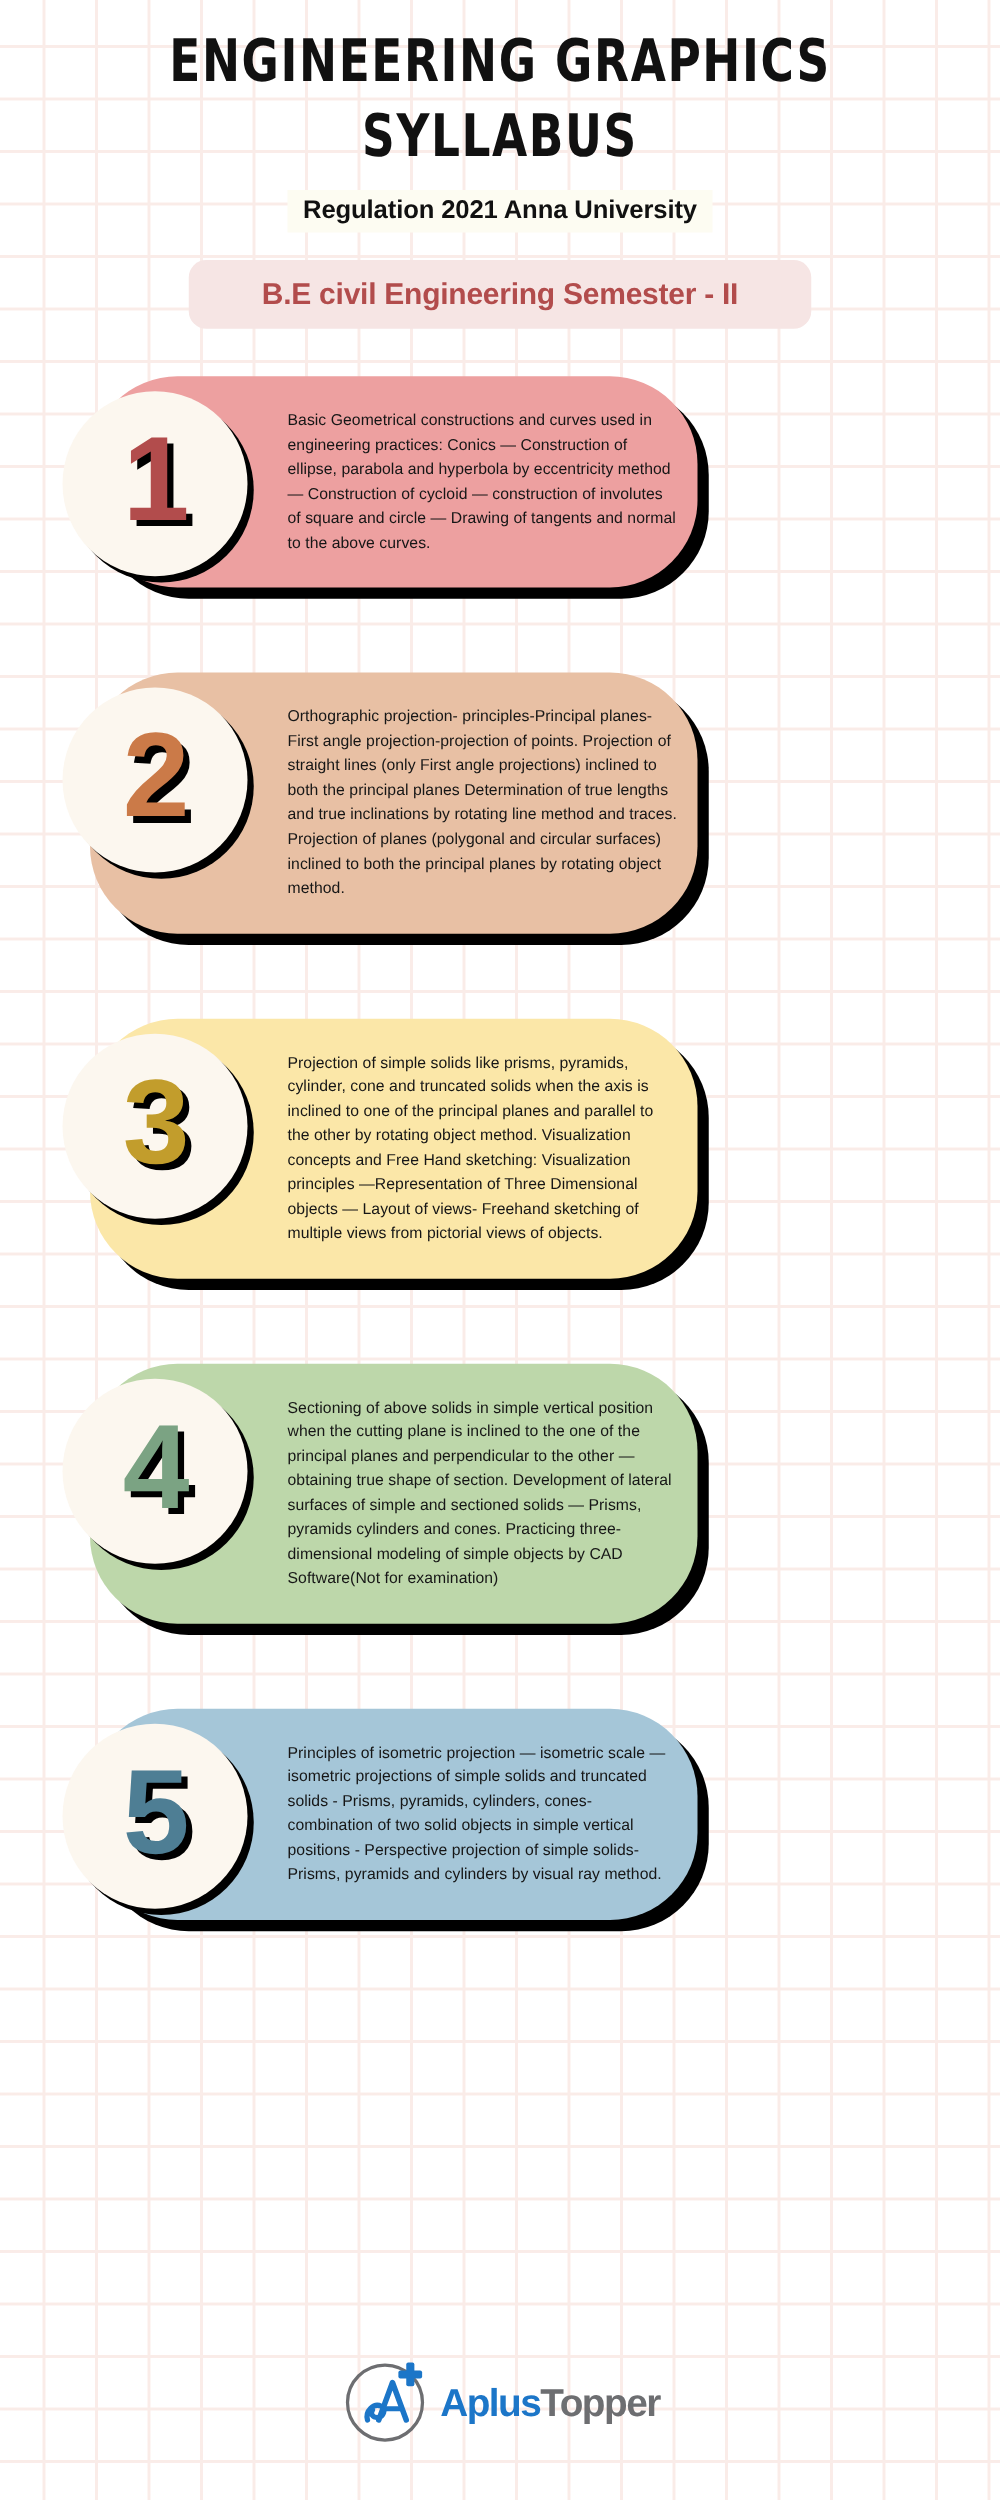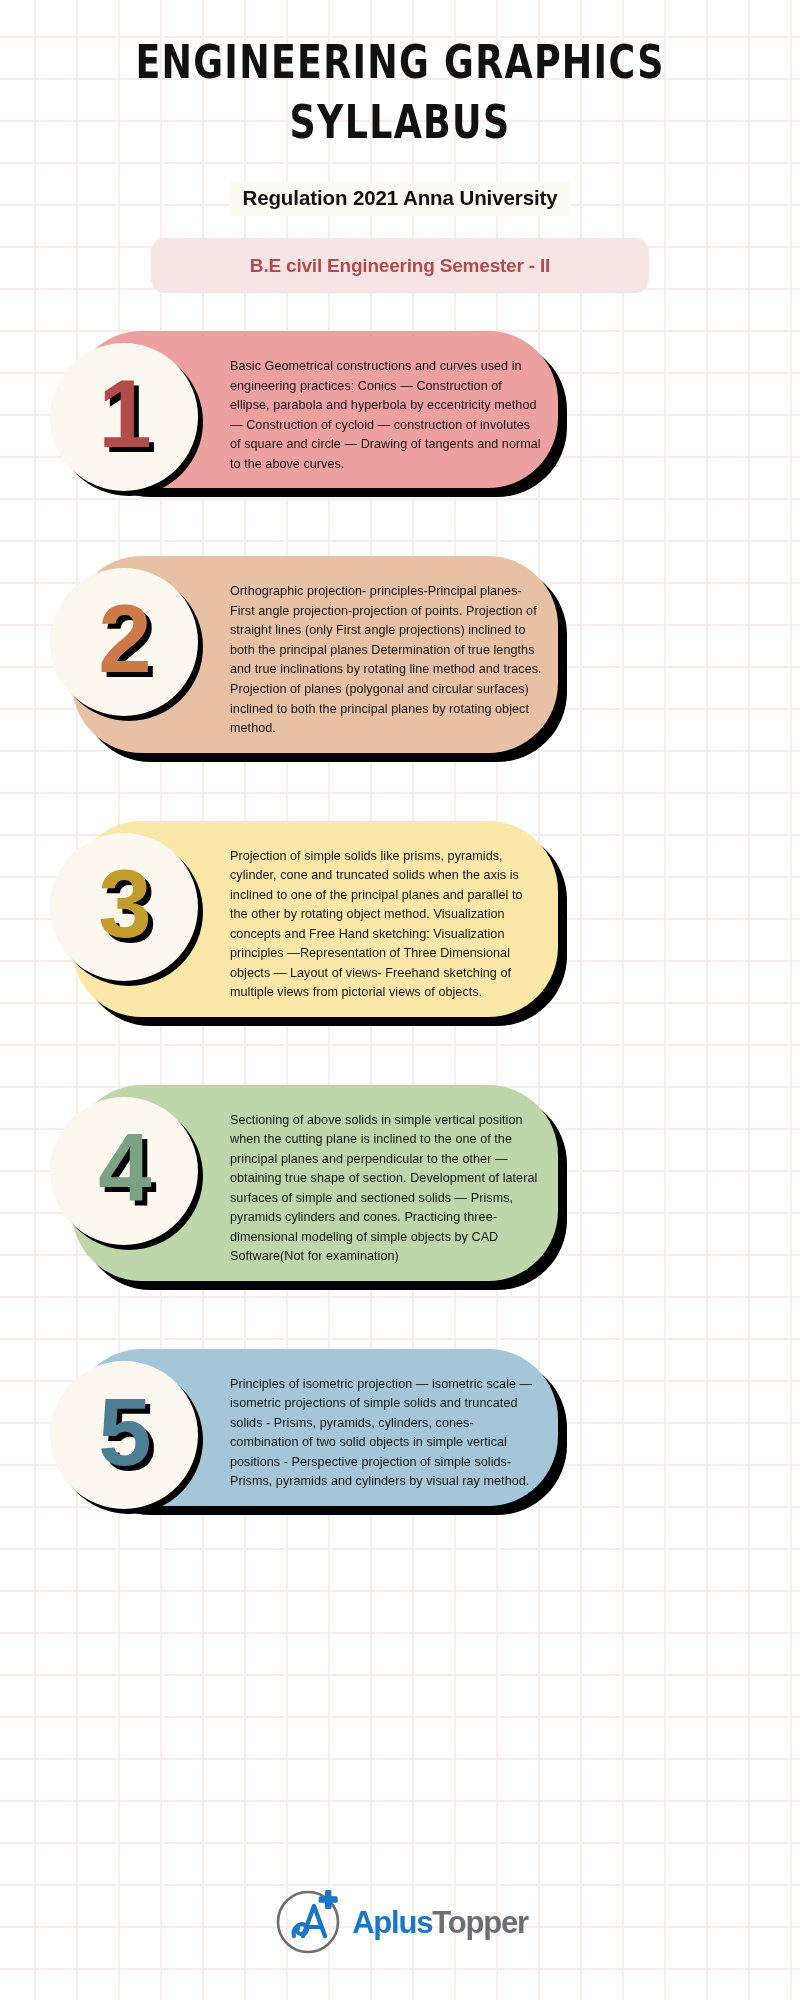--- a/index.html
+++ b/index.html
@@ -22,39 +22,39 @@
   }
 
   .page {
     width: 800px;
     height: 2000px;
     position: relative;
   }
 
   
   .header {
-    padding-top: 32px;
+    padding-top: 20px;
     text-align: center;
   }
 
   .main-title {
     font-family: "Liberation Sans Narrow", "DejaVu Sans Condensed", "Liberation Sans", sans-serif;
     font-size: 47px;
     line-height: 1.28;
     font-weight: 700;
     letter-spacing: 1.5px;
     color: #111111;
     text-transform: uppercase;
     transform: scaleX(0.86);
     transform-origin: center top;
     white-space: pre-line;
   }
 
   .subtitle-wrap {
-    margin-top: 30px;
+    margin-top: 12px;
     text-align: center;
   }
 
   .subtitle {
     display: inline-block;
     font-size: 20.5px;
     font-weight: 700;
     color: #111111;
     background: #FDFCF2;
     padding: 4px 12px 6px 12px;
@@ -66,21 +66,21 @@
     width: 498px;
     height: 55px;
     background: #F6E5E4;
     border-radius: 14px;
     display: flex;
     align-items: center;
     justify-content: center;
   }
 
   .banner-text {
-    font-size: 19px;
+    font-size: 24px;
     font-weight: 700;
     color: #B24C4C;
     letter-spacing: -0.2px;
   }
 
   
   .cards {
     margin-top: 38px;
     padding-left: 72px;
   }
@@ -117,21 +117,21 @@
     line-height: 1;
     letter-spacing: -2px;
     text-shadow: 5px 5px 0 #000000;
     position: relative;
     top: -3px;
   }
 
   .card-text {
     margin-left: 158px;
     margin-right: 16px;
-    padding: 26px 0 14px 0;
+    padding: 26px 0 26px 0;
     font-size: 12.6px;
     line-height: 1.55;
     color: #161616;
     letter-spacing: 0.05px;
     z-index: 3;
     position: relative;
   }
 
   
   .footer {

